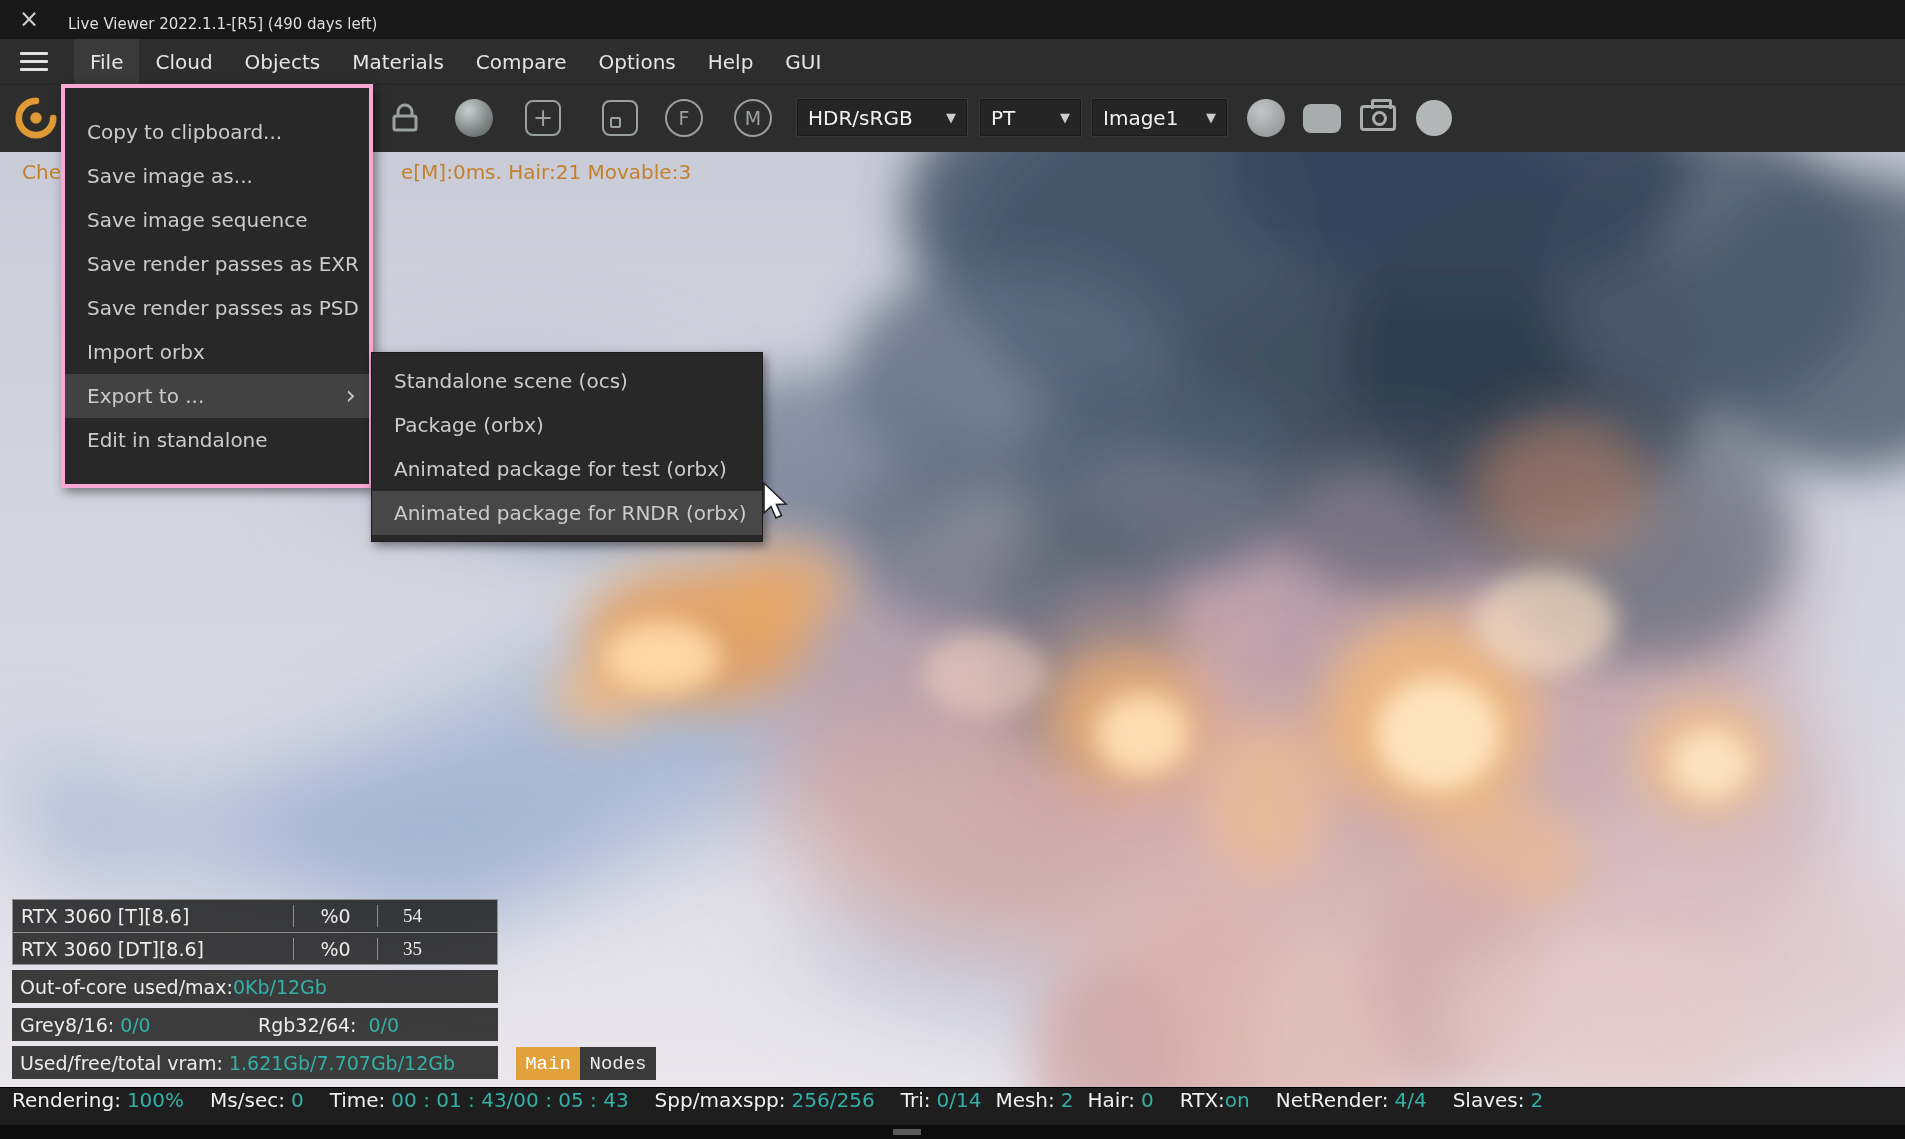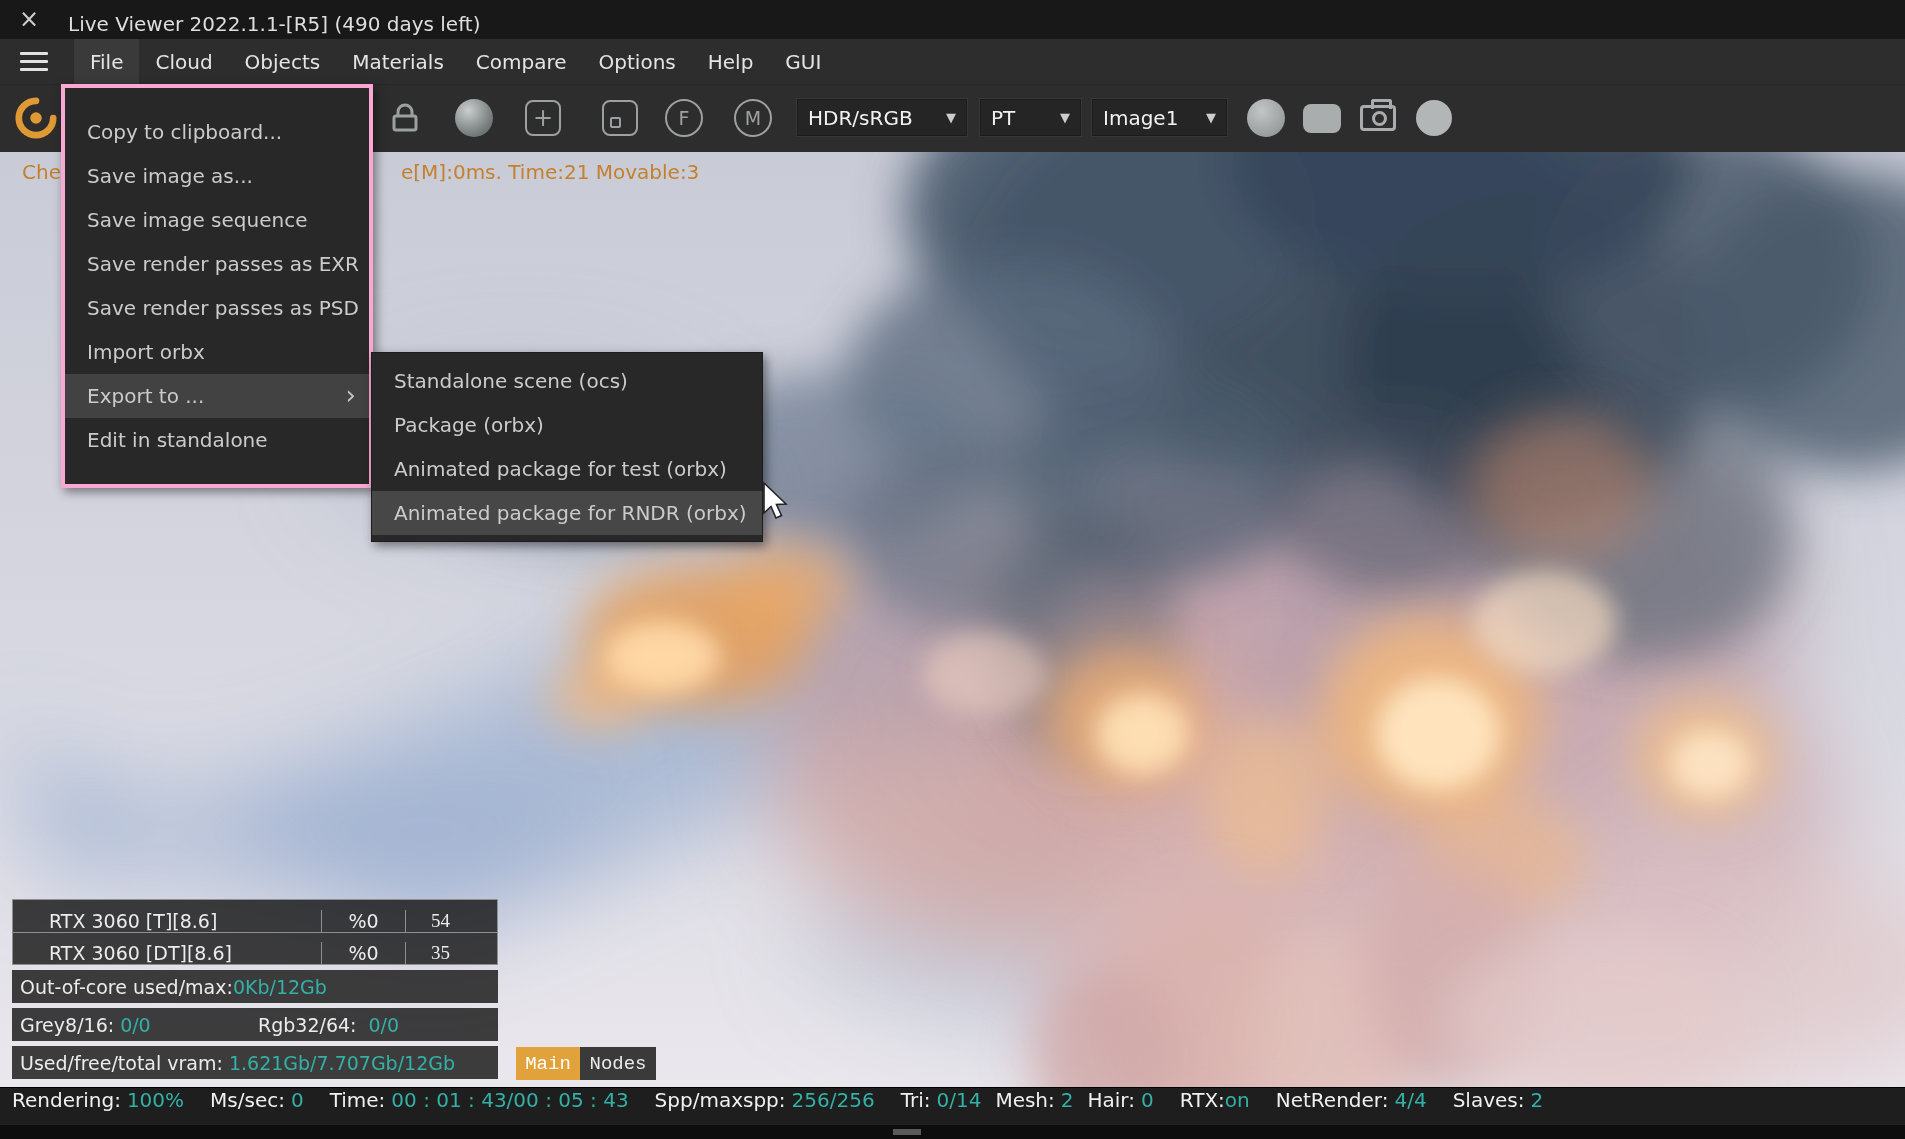--- a/index.html
+++ b/index.html
@@ -8,21 +8,21 @@
     position:relative; overflow:hidden; background:#101010;
     font-family:"DejaVu Sans","Liberation Sans",sans-serif;
     -webkit-font-smoothing:antialiased;
   }
 
   
   .titlebar { position:absolute; left:0; top:0; width:1905px; height:39px;
     background:#181818; display:flex; align-items:center; z-index:40; }
   .close-btn { margin-left:14px; width:30px; text-align:center;
     font-size:24px; color:#cfcfcf; line-height:39px; }
-  .title-text { margin-left:24px; font-size:20px; color:#dedede;margin-top:8px; }
+  .title-text { margin-left:24px; font-size:15px; color:#dedede;margin-top:8px; }
 
   
   .menubar { position:absolute; left:0; top:39px; width:1905px; height:45px;
     background:#2d2d2d; display:flex; align-items:center; z-index:40; }
   .hamburger { margin-left:20px; width:28px; height:45px; display:flex;
     flex-direction:column; justify-content:center; gap:5px; }
   .hamburger i { display:block; height:3px; background:#e2e2e2; border-radius:1px; }
   .menu-item { padding:0 16px; height:45px; display:flex; align-items:center;
     font-size:20px; color:#e4e4e4; white-space:nowrap; }
   .menu-item.first { margin-left:26px; }
@@ -78,21 +78,21 @@
   .viewport svg { position:absolute; left:0; top:0; }
   .hud { position:absolute; font-size:20px; color:#c4802c; z-index:5; white-space:nowrap; }
   .hud-left { left:22px; top:160px; }
   .hud-right { left:401px; top:160px; }
 
   
   .stats { position:absolute; left:12px; top:899px; width:486px; z-index:10;
     font-size:19px; color:#ececec; }
   .teal { color:#33b1a6; }
   .gpu-table { border:1px solid #8f8f8f; background:rgba(22,22,22,0.82); }
-  .gpu-row { display:flex; height:32px; align-items:flex-end;padding-left:28px; }
+  .gpu-row { display:flex; height:32px; align-items:center; }
   .gpu-row + .gpu-row { border-top:1px solid #8f8f8f; }
   .gpu-name { width:280px; padding-left:8px; display:flex; align-items:center; }
   .gpu-pct { width:85px; border-left:1px solid #8f8f8f; border-right:1px solid #8f8f8f;
     display:flex; align-items:center; justify-content:center; }
   .gpu-val { flex:1; padding-left:25px; display:flex; align-items:center;font-family:Liberation Serif, serif; }
   .srow { margin-top:5px; height:33px; background:rgba(22,22,22,0.82);
     display:flex; align-items:center; padding-left:8px; position:relative; }
   .srow .pair2 { position:absolute; left:246px; }
   .vgap { margin-left:6px; }
   .tab { position:absolute; top:1047px; height:33px; display:flex; align-items:center;
@@ -192,21 +192,21 @@
       <ellipse cx="1142" cy="582" rx="46" ry="40" fill="#ffe2b8" opacity="0.9"></ellipse>
       <ellipse cx="1438" cy="582" rx="62" ry="56" fill="#ffe6c0" opacity="0.95"></ellipse>
       <ellipse cx="1545" cy="470" rx="72" ry="52" fill="#f5dcc2" opacity="0.7"></ellipse>
       <ellipse cx="985" cy="522" rx="62" ry="42" fill="#eccfc0" opacity="0.6"></ellipse>
       <ellipse cx="1710" cy="612" rx="40" ry="34" fill="#ffe8c8" opacity="0.85"></ellipse>
     </g>
   </svg>
 </div>
 
 <div class="hud hud-left">Chec</div>
-<div class="hud hud-right">e[M]:0ms. Time:21 Movable:3</div>
+<div class="hud hud-right">e[M]:0ms. Hair:21 Movable:3</div>
 
 <div class="titlebar">
   <span class="close-btn">×</span>
   <span class="title-text">Live Viewer 2022.1.1-[R5] (490 days left)</span>
 </div>
 
 <div class="menubar">
   <div class="hamburger">
     <i></i>
       <i></i>

